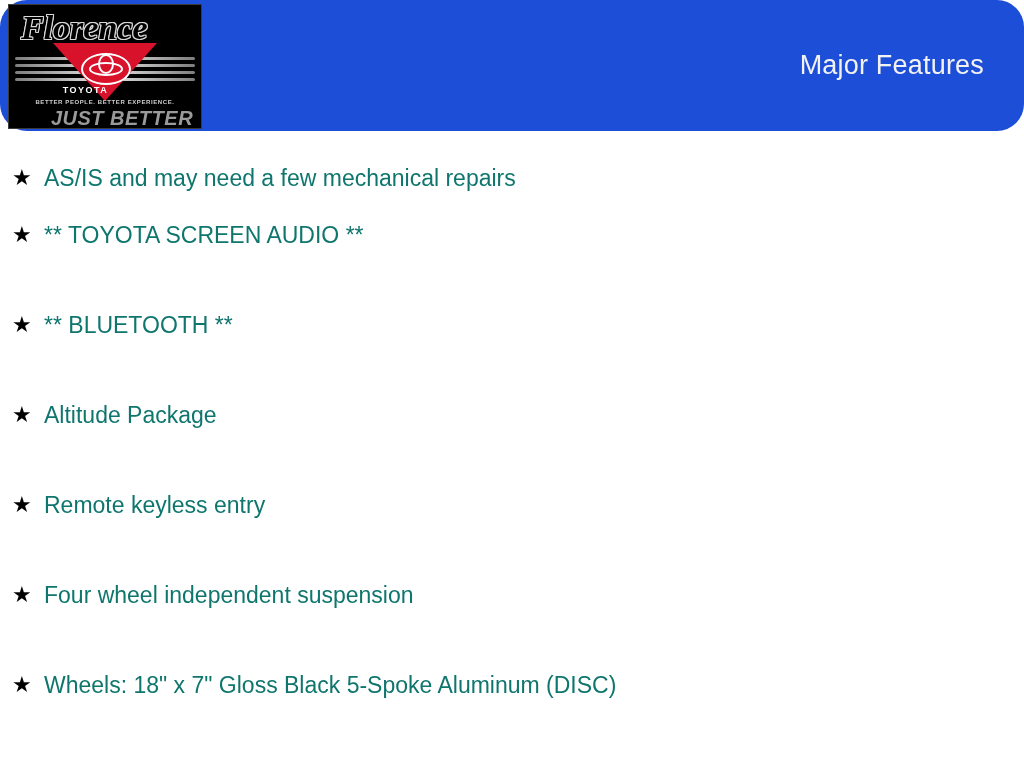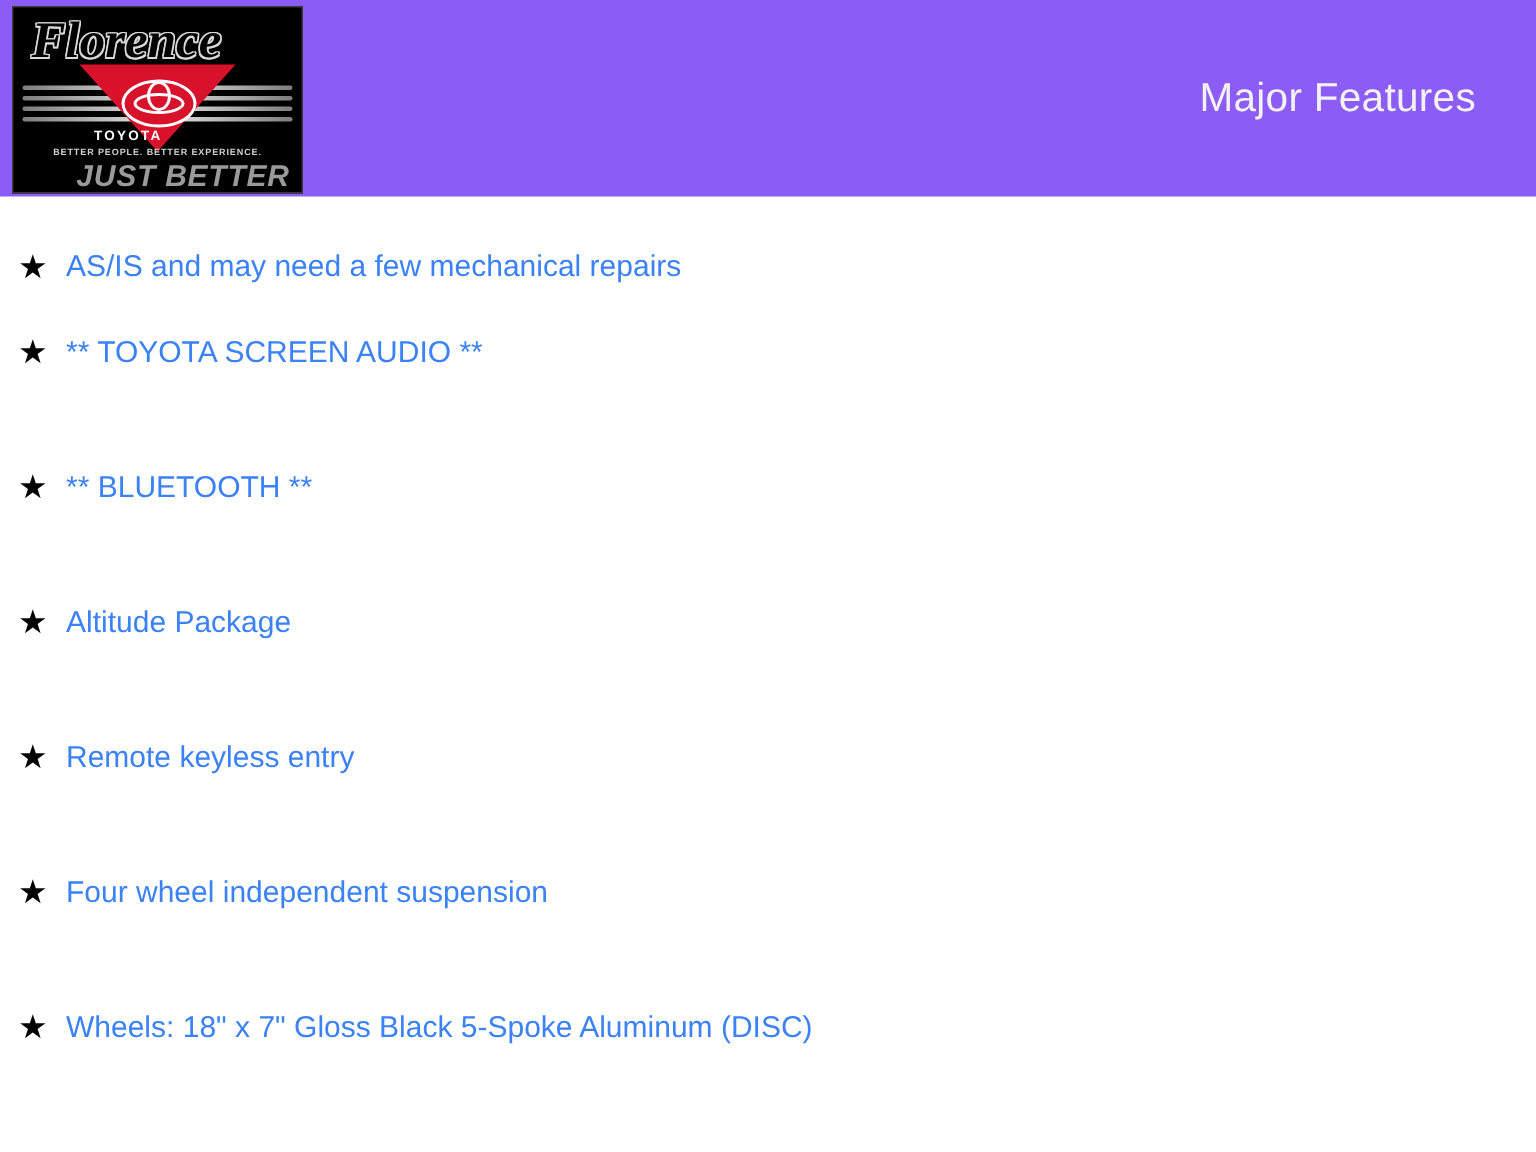--- a/index.html
+++ b/index.html
@@ -17,23 +17,24 @@
     width: 1024px;
     height: 768px;
     background: #ffffff;
   }
 
   
   .header {
     position: relative;
     width: 1024px;
     height: 131px;
-    background: #8b5cf6;
+    background: #1d4ed8;
     display: flex;
     align-items: center;
+    border-radius: 27px;
   }
 
   .logo-box {
     position: absolute;
     left: 8px;
     top: 4px;
     width: 192px;
     height: 123px;
     background: #000000;
     border: 1px solid #3a3a3a;
@@ -201,23 +202,23 @@
     flex: 0 0 auto;
     width: 32px;
     font-size: 22px;
     line-height: 28px;
     color: #000000;
     text-align: left;
   }
 
   .feature-text {
     flex: 1 1 auto;
-    font-size: 20px;
+    font-size: 23px;
     line-height: 28px;
-    color: #3b82f6;
+    color: #0f766e;
   }
 </style>
 </head>
 <body>
 
 <div class="page">
 
   <div class="header">
 
     <div class="logo-box">

